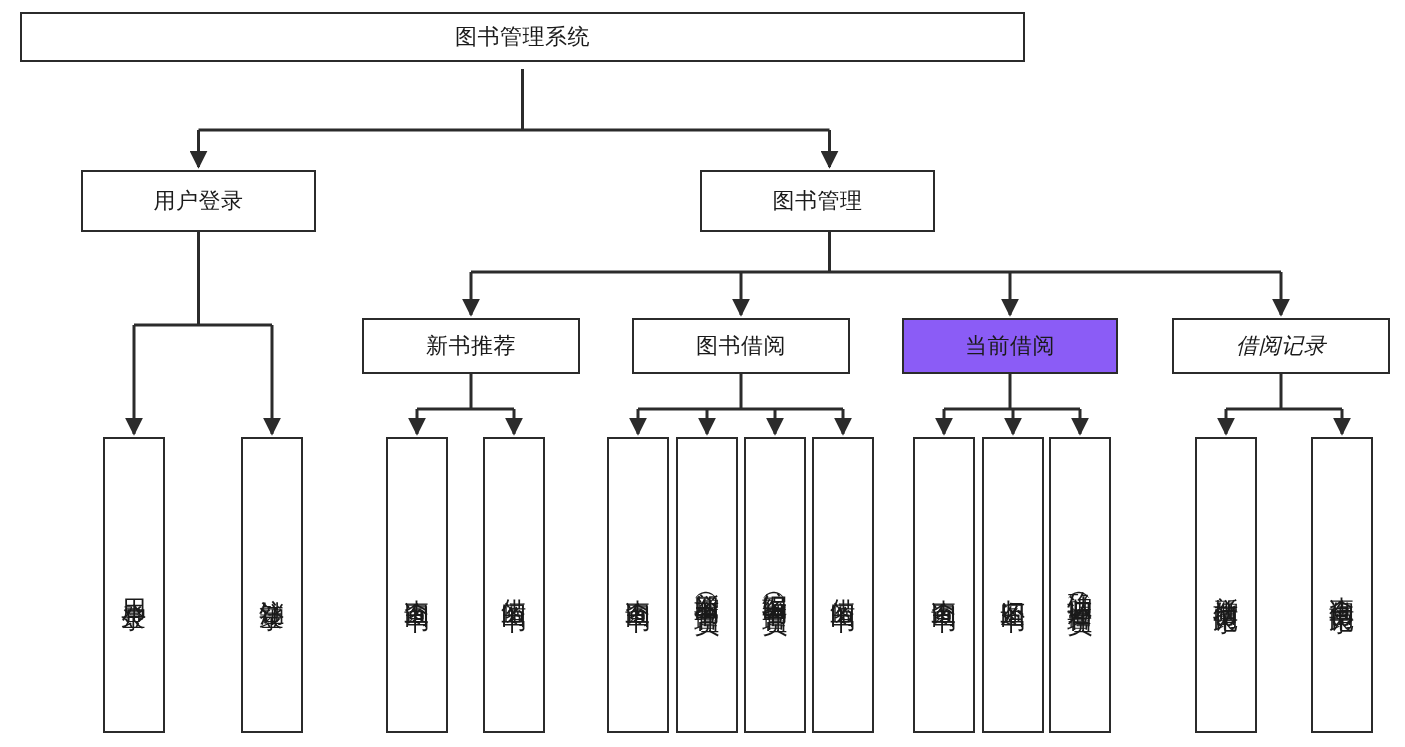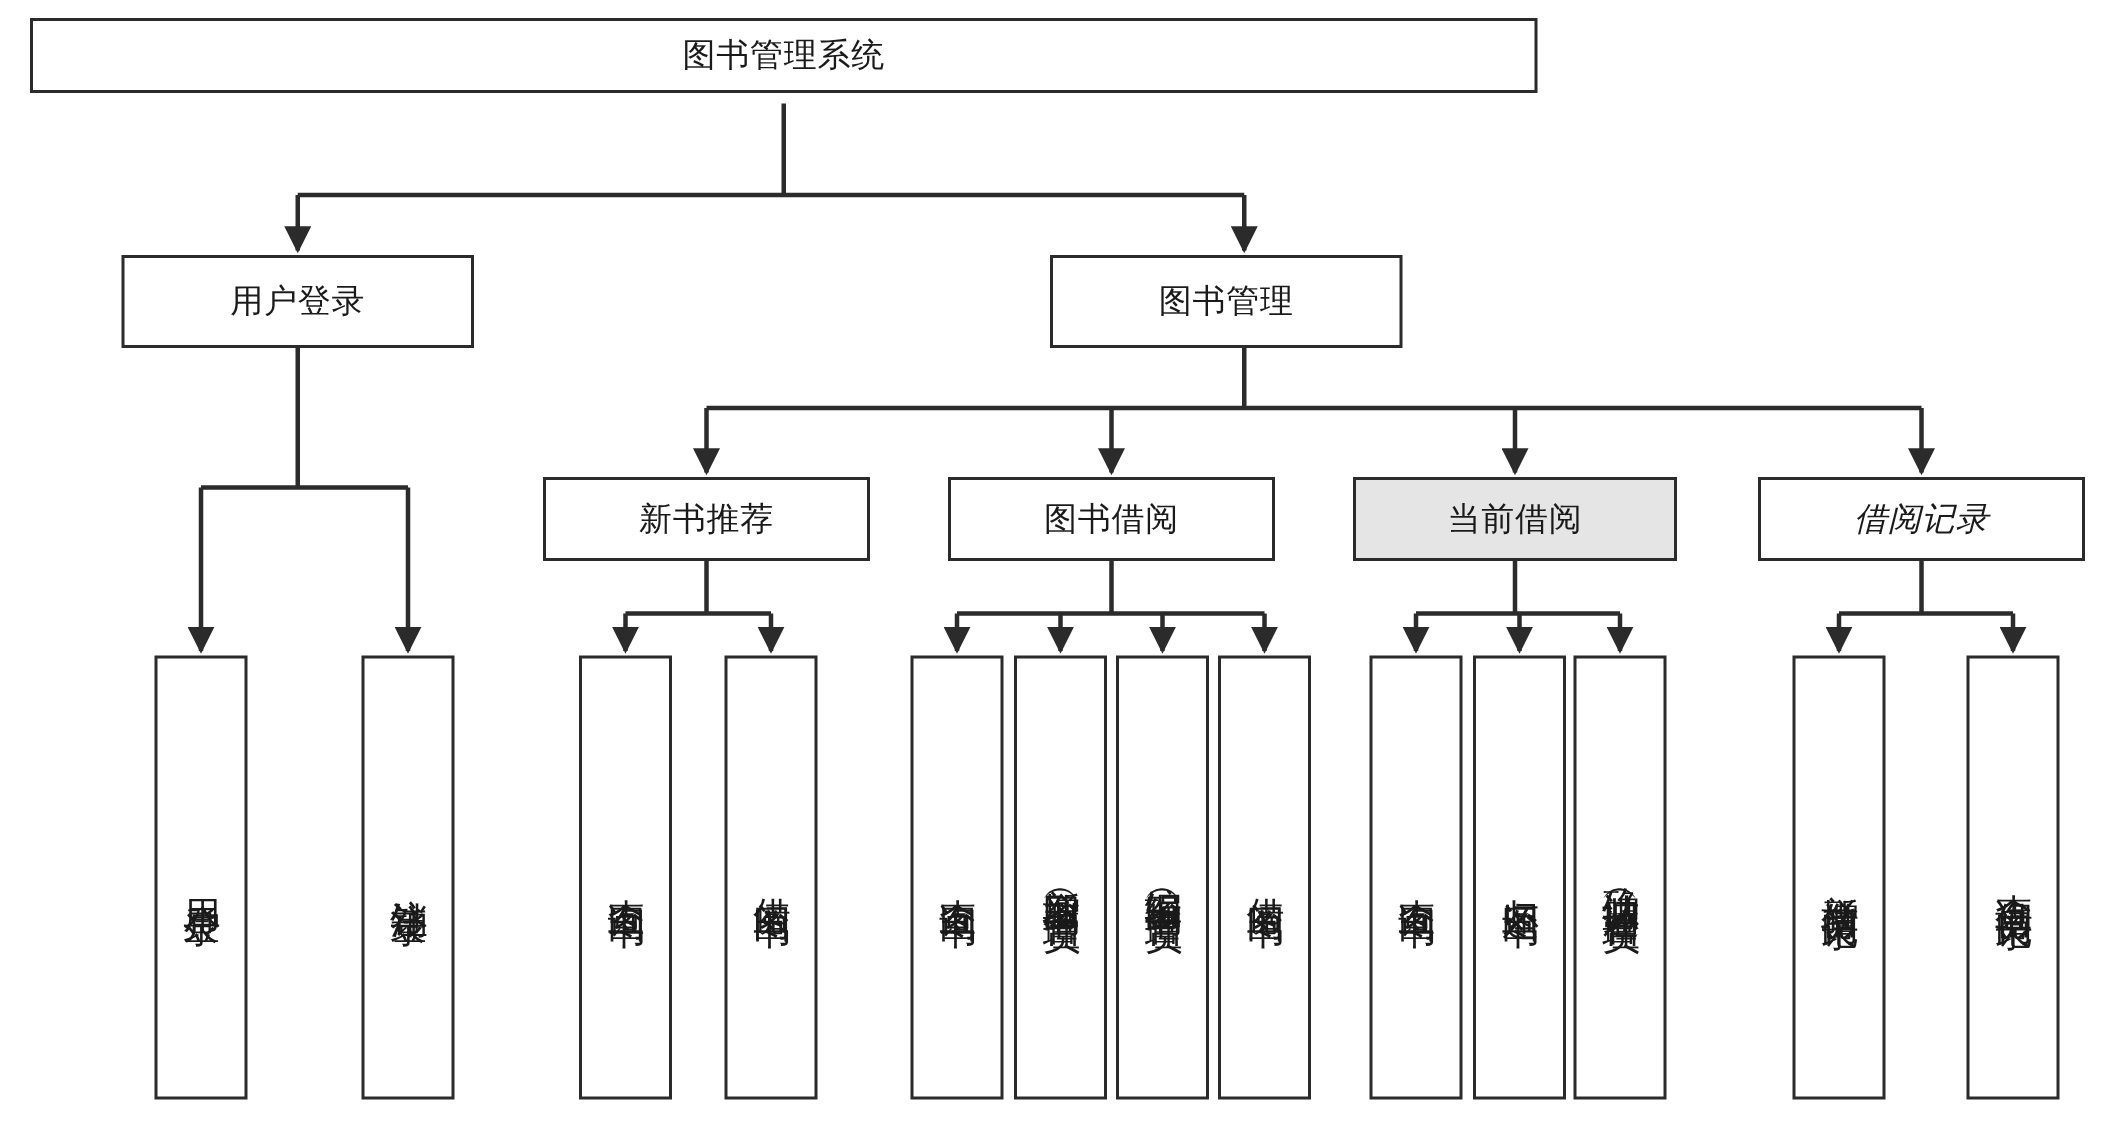--- a/index.html
+++ b/index.html
@@ -121,21 +121,21 @@
       </div>
       <div class="node node-h" style="left: 680px; top: 170px; width: 235px; height: 62px; border-color: rgb(43, 43, 43); background: rgb(255, 255, 255); margin-left: 20px;">
         <span>图书管理</span>
       </div>
       <div class="node node-h" style="left: 362px; top: 318px; width: 218px; height: 56px; border-color: rgb(43, 43, 43); background: rgb(255, 255, 255); text-align: right;">
         <span>新书推荐</span>
       </div>
       <div class="node node-h" style="left: 632px; top: 318px; width: 218px; height: 56px; border-color: rgb(43, 43, 43); background: rgb(255, 255, 255);">
         <span>图书借阅</span>
       </div>
-      <div class="node node-h" style="left: 902px; top: 318px; width: 216px; height: 56px; border-color: rgb(43, 43, 43); background: #e5e5e5;">
+      <div class="node node-h" style="left: 902px; top: 318px; width: 216px; height: 56px; border-color: rgb(43, 43, 43); background: #8b5cf6;">
         <span>当前借阅</span>
       </div>
       <div class="node node-h" style="left: 1172px; top: 318px; width: 218px; height: 56px; border-color: rgb(43, 43, 43); background: rgb(255, 255, 255); font-style: italic;">
         <span>借阅记录</span>
       </div>
       <div class="node node-v" style="left: 103px; top: 437px; width: 62px; height: 296px; border-color: rgb(43, 43, 43); background: rgb(255, 255, 255);">
         <span>用户登录</span>
       </div>
       <div class="node node-v" style="left: 241px; top: 437px; width: 62px; height: 296px; border-color: rgb(43, 43, 43); background: rgb(255, 255, 255);">
         <span>注销登录</span>

